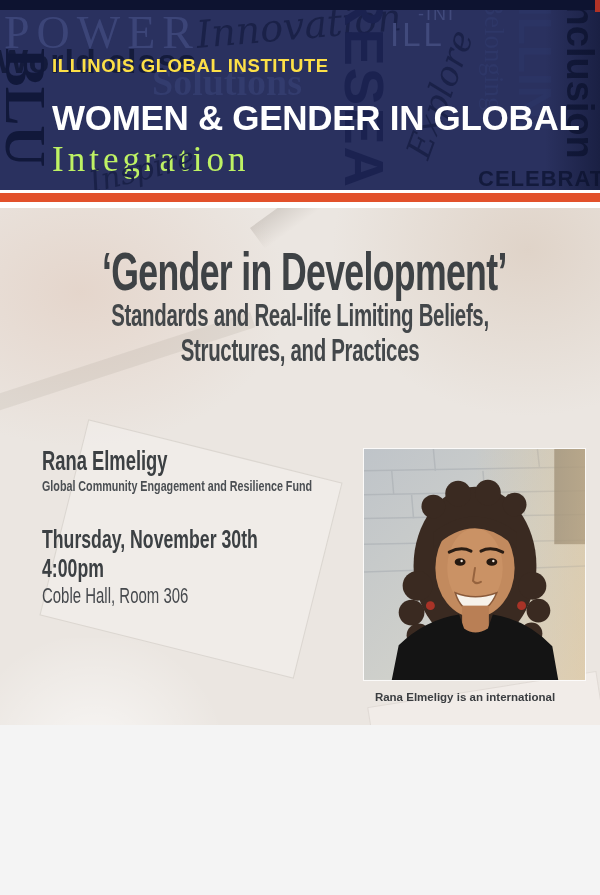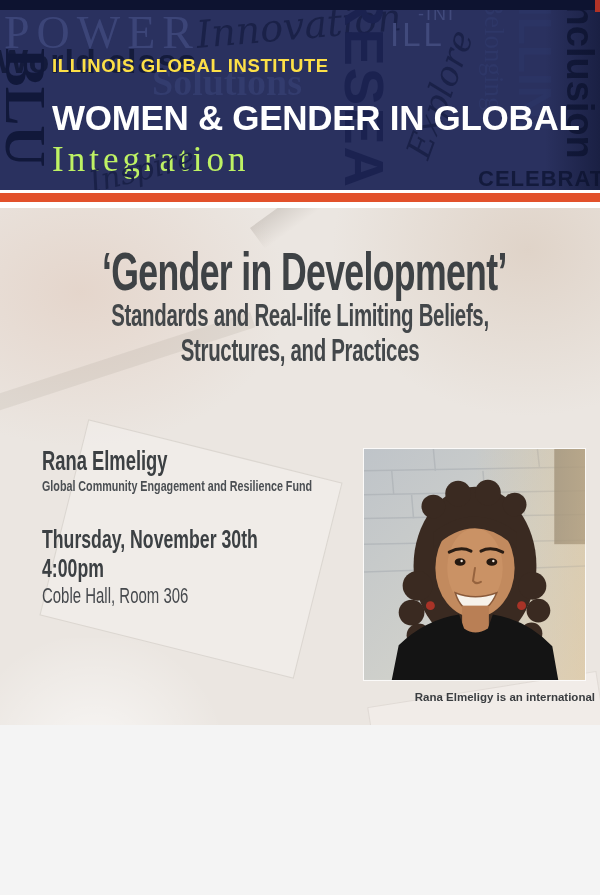--- a/index.html
+++ b/index.html
@@ -65,21 +65,21 @@
   .speaker-affiliation{font-size:14.5px;font-weight:bold;color:#4b4f53;line-height:17px;margin-top:2px;transform:scaleX(.74);transform-origin:left center;white-space:nowrap;}
   .event-date{font-size:26px;font-weight:bold;line-height:29px;margin-top:30px;}
   .event-time{font-size:26px;font-weight:bold;line-height:29px;}
   .event-location{font-size:22px;font-weight:normal;color:#46494d;line-height:26px;}
   .description{position:absolute;left:42px;top:646px;width:266px;
          font-size:14.5px;line-height:18.5px;color:#646464;text-align:justify;}
 
   
   .photo-frame{position:absolute;left:363px;top:448px;width:223px;height:233px;
          border:1px solid rgba(255,255,255,.8);box-sizing:border-box;overflow:hidden;}
-  .photo-caption{position:absolute;left:335px;top:690px;width:260px;text-align:right;
+  .photo-caption{position:absolute;left:335px;top:690px;width:260px;text-align:center;
          font-size:11.5px;font-weight:bold;color:#3a3d40;line-height:15.5px;}
 
   
   .footer-band{position:absolute;top:828px;left:0;width:600px;height:49px;background:#fcfcfc;}
   .badge{position:absolute;left:459px;top:831px;width:53px;height:53px;}
   .block-i{position:absolute;left:528px;top:834px;width:40px;height:50px;}
 </style>
 </head>
 <body>
 

